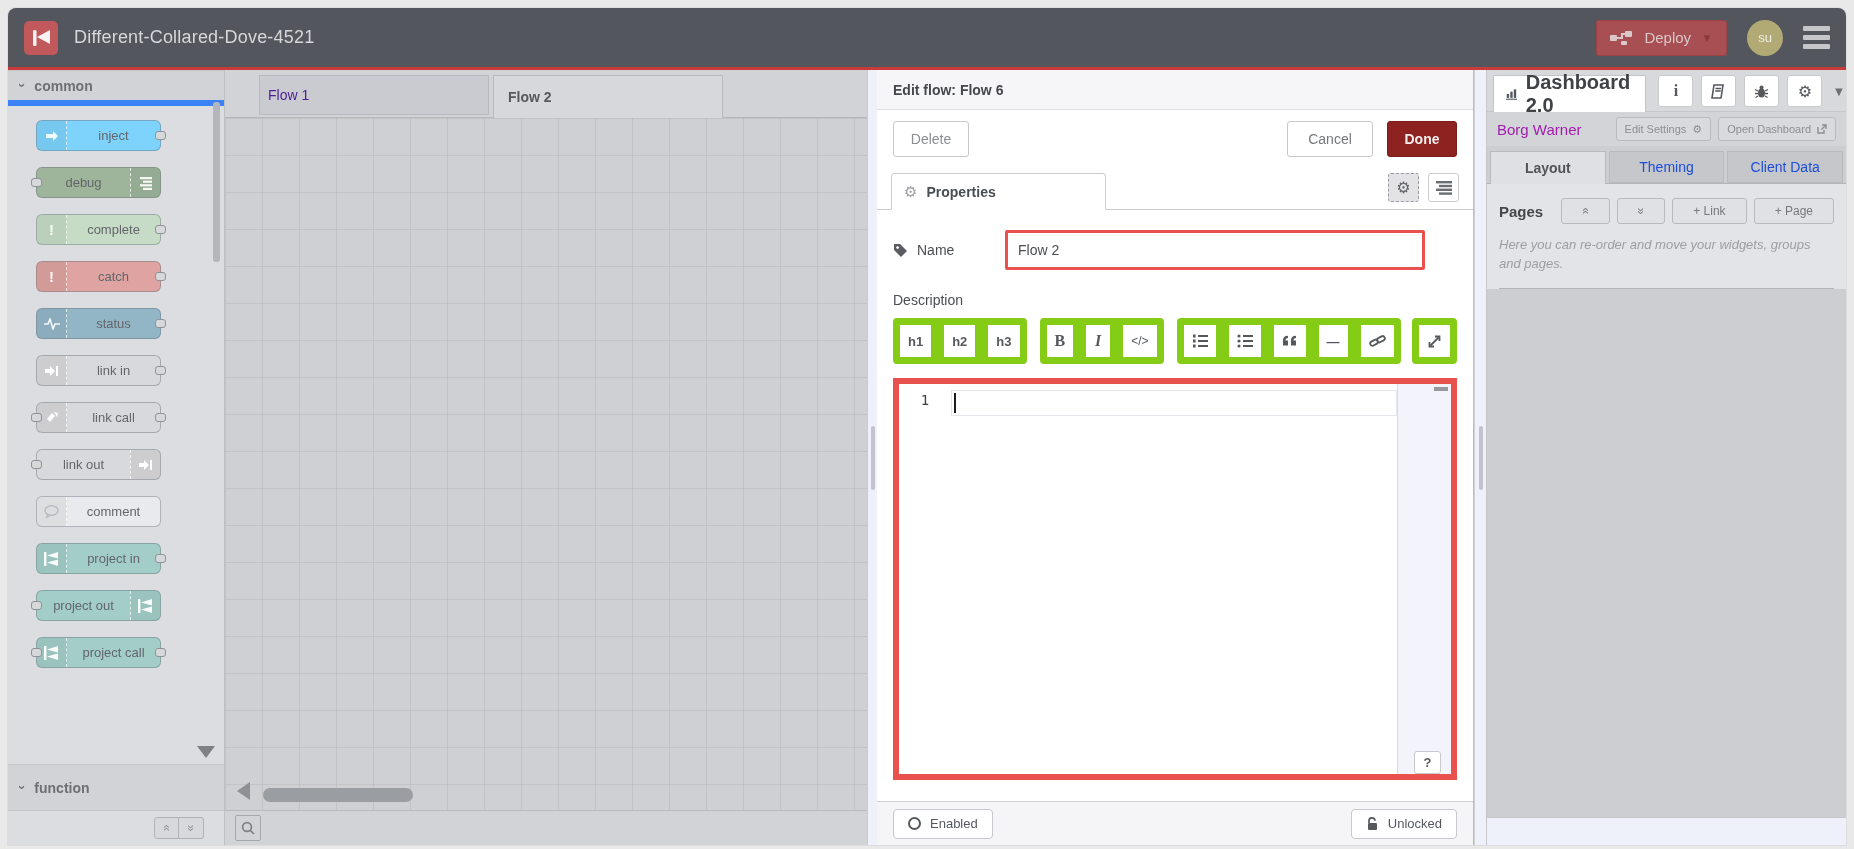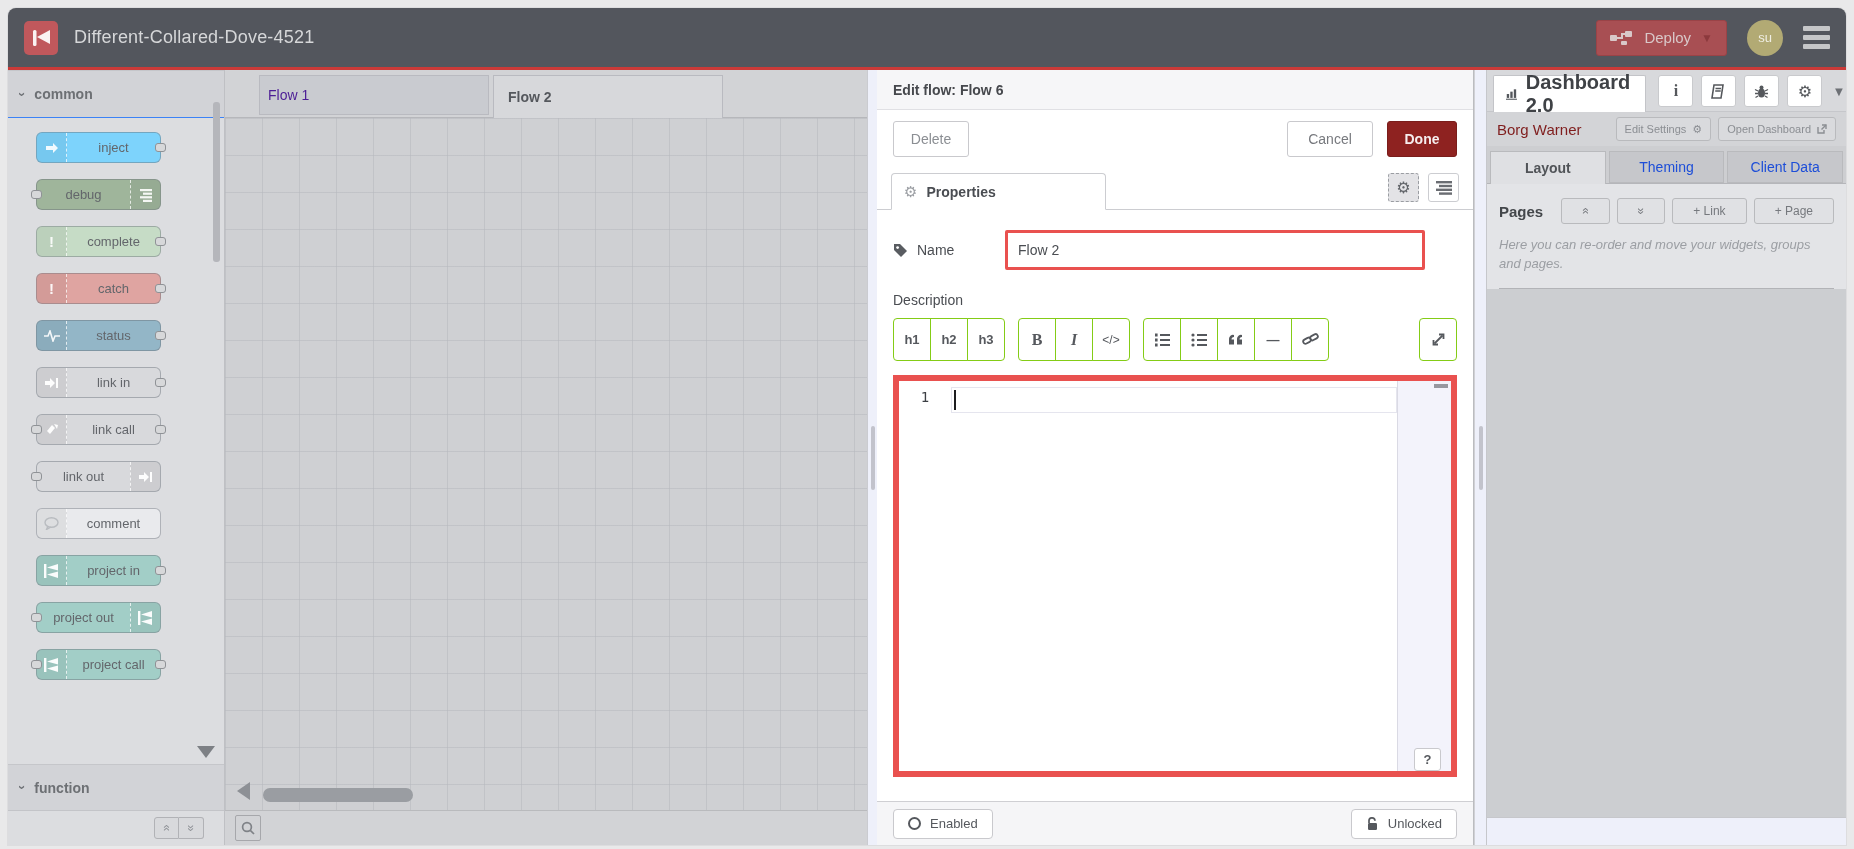--- a/index.html
+++ b/index.html
@@ -19,21 +19,21 @@
 
   
   .main { flex:1; display:flex; min-height:0; }
 
   
   .palette { width:217px; background:#dcdde0; border-right:1px solid #bfc0c4; display:flex; flex-direction:column; flex-shrink:0; }
   .p-search { height:38px; border-bottom:1px solid #c9cacd; display:flex; align-items:center; padding:0 10px; gap:7px; flex-shrink:0; }
   .p-search input { border:none; background:transparent; outline:none; font-size:13px; color:#6d7074; width:150px; font-family:inherit; }
   .p-search input::placeholder { color:#9fa2a7; }
   .p-body { flex:1; position:relative; display:flex; flex-direction:column; overflow:hidden; }
-  .p-cat { height:48px; background:#d2d3d7; border-top:1px solid #c5c6ca; border-bottom:1px solid #3b82f6; display:flex; align-items:center; padding:0 12px; gap:10px; font-weight:bold; font-size:14px; color:#6d7074; flex-shrink:0; cursor:pointer; }
+  .p-cat { height:36px; background:#d2d3d7; border-top:1px solid #c5c6ca; border-bottom:6px solid #3b82f6; display:flex; align-items:center; padding:0 12px; gap:10px; font-weight:bold; font-size:14px; color:#6d7074; flex-shrink:0; cursor:pointer; }
   .p-cat.fn { margin-top:auto; height:46px; border-bottom:none; }
   .chev { display:inline-block; transform:rotate(90deg); font-size:13px; color:#6d7074; }
   .p-nodes { padding-top:14px; }
   .p-node { position:relative; width:125px; height:31px; margin:0 0 16px 28px; border:1px solid rgba(105,110,120,.45); border-radius:6px; display:flex; font-size:13px; color:#63666b; cursor:grab; }
   .nicon { width:30px; flex-shrink:0; display:flex; align-items:center; justify-content:center; background:rgba(0,0,0,.05); }
   .nicon.l { border-right:1px dashed rgba(255,255,255,.75); border-radius:5px 0 0 5px; }
   .nicon.r { border-left:1px dashed rgba(255,255,255,.75); border-radius:0 5px 5px 0; }
   .nlbl { flex:1; display:flex; align-items:center; justify-content:center; }
   .port { position:absolute; width:11px; height:9px; background:#d7d8da; border:1px solid #8f9296; border-radius:3px; top:10px; }
   .port.pl { left:-6px; } .port.pr { right:-6px; }
@@ -83,21 +83,21 @@
   .ibtn { width:31px; height:29px; display:flex; align-items:center; justify-content:center; border-radius:3px; cursor:pointer; }
   .ibtn.active { background:#e3e3e6; border:1px dashed #9a9da2; color:#63666b; }
   .ibtn.plain { background:#fff; border:1px solid #cccdd1; color:#63666b; }
   .t-form { flex:1; padding:20px 16px 0; position:relative; }
   .name-row { display:flex; align-items:center; height:40px; }
   .name-lab { width:112px; display:flex; align-items:center; gap:9px; font-size:14px; color:#4a4d52; }
   .name-input { flex:1; margin-right:32px; height:40px; border:3px solid #e9514f; border-radius:2px; padding:0 10px; font-size:14px; color:#4a4d52; font-family:inherit; outline:none; }
   .desc-lab { margin-top:22px; font-size:14px; color:#4a4d52; }
   .md-bar { margin-top:10px; display:flex; align-items:center; }
   .grp { display:flex; } .grp + .grp { margin-left:13px; }
-  .mbtn { min-width:38px; height:43px; background:#fff; border:1px solid #84cc16; display:flex; align-items:center; justify-content:center; font-size:13px; font-weight:bold; color:#55585d; margin-left:-1px; cursor:pointer; padding:16px 8px; }
+  .mbtn { min-width:38px; height:36px; background:#fff; border:7px solid #84cc16; display:flex; align-items:center; justify-content:center; font-size:13px; font-weight:bold; color:#55585d; margin-left:-1px; cursor:pointer; padding:16px 8px; }
   .grp .mbtn:first-child { border-radius:4px 0 0 4px; margin-left:0; }
   .grp .mbtn:last-child { border-radius:0 4px 4px 0; }
   .mbtn.single { border-radius:4px; margin-left:auto; }
   .mbtn .serif { font-family:"Liberation Serif","DejaVu Serif",serif; font-size:16px; }
   .editor { margin-top:14px; height:402px; border:6px solid #e9514f; background:#fff; display:flex; position:relative; }
   .gutter { width:52px; padding-top:8px; text-align:center; font-family:"DejaVu Sans Mono","Liberation Mono",monospace; font-size:14px; color:#3c3f44; flex-shrink:0; }
   .edit-area { flex:1; padding-top:6px; cursor:text; }
   .active-line { height:26px; background:#fff; border:1px solid #e5e5ee; position:relative; }
   .caret-bar { position:absolute; left:2px; top:2px; width:2px; height:20px; background:#1d1d1f; }
   .r-strip { width:54px; background:#f3f3fb; border-left:1px solid #dadae4; position:relative; flex-shrink:0; }
@@ -108,21 +108,21 @@
   .circ { width:13px; height:13px; border:2px solid #55585d; border-radius:50%; }
 
   
   .sb { width:359px; background:#ccced1; display:flex; flex-direction:column; flex-shrink:0; }
   .sb-tabrow { height:42px; background:#d8d9dc; border-bottom:1px solid #c6c7cb; display:flex; align-items:center; padding:5px 8px 0 6px; flex-shrink:0; }
   .sb-tab { height:38px; margin-bottom:-1px; background:#fff; border:1px solid #c3c4c8; border-bottom:none; border-radius:2px 2px 0 0; display:flex; align-items:center; gap:8px; padding:0 12px; font-weight:bold; font-size:20px; color:#3f4246; cursor:pointer; }
   .sb-ibtns { display:flex; gap:8px; margin-left:12px; margin-bottom:4px; }
   .sb-ibtn { width:35px; height:32px; background:#fff; border:1px solid #c9cacd; border-radius:3px; display:flex; align-items:center; justify-content:center; color:#55585c; cursor:pointer; }
   .sb-caret { margin-left:10px; margin-bottom:4px; color:#6d7075; font-size:13px; cursor:pointer; }
   .sb-proj { height:34px; background:#d3d4d7; display:flex; align-items:center; padding:0 10px; flex-shrink:0; }
-  .sb-proj-name { font-size:15px; color:#7f1d1d; }
+  .sb-proj-name { font-size:15px; color:#a21caf; }
   .sb-sbtn { height:24px; background:#d9dadd; border:1px solid #b9babd; border-radius:3px; font-size:11px; color:#8b8e93; display:flex; align-items:center; gap:6px; padding:0 8px; margin-left:7px; cursor:pointer; }
   .sb-tabs { height:38px; background:#cdced1; border-bottom:1px solid #b5b6ba; display:flex; padding:5px 3px 0; gap:3px; flex-shrink:0; }
   .sb2-tab { flex:1; border:1px solid #b9babd; display:flex; align-items:center; justify-content:center; font-size:14px; cursor:pointer; }
   .sb2-tab.on { background:#dfe0e3; color:#515458; font-weight:bold; border-bottom:none; margin-bottom:-1px; }
   .sb2-tab.off { background:#c6c7cb; color:#1d4ed8; }
   .sb-pages { background:#e3e4e7; padding:14px 12px 0; flex-shrink:0; }
   .pg-head { display:flex; align-items:center; }
   .pg-title { font-size:15px; font-weight:bold; color:#44474b; }
   .pg-btn { height:26px; min-width:31px; border:1px solid #b9babd; border-radius:3px; background:#e0e1e4; color:#76797e; font-size:12px; display:flex; align-items:center; justify-content:center; padding:0 20px; margin-left:7px; cursor:pointer; }
   .pg-head .sp { flex:1; }

